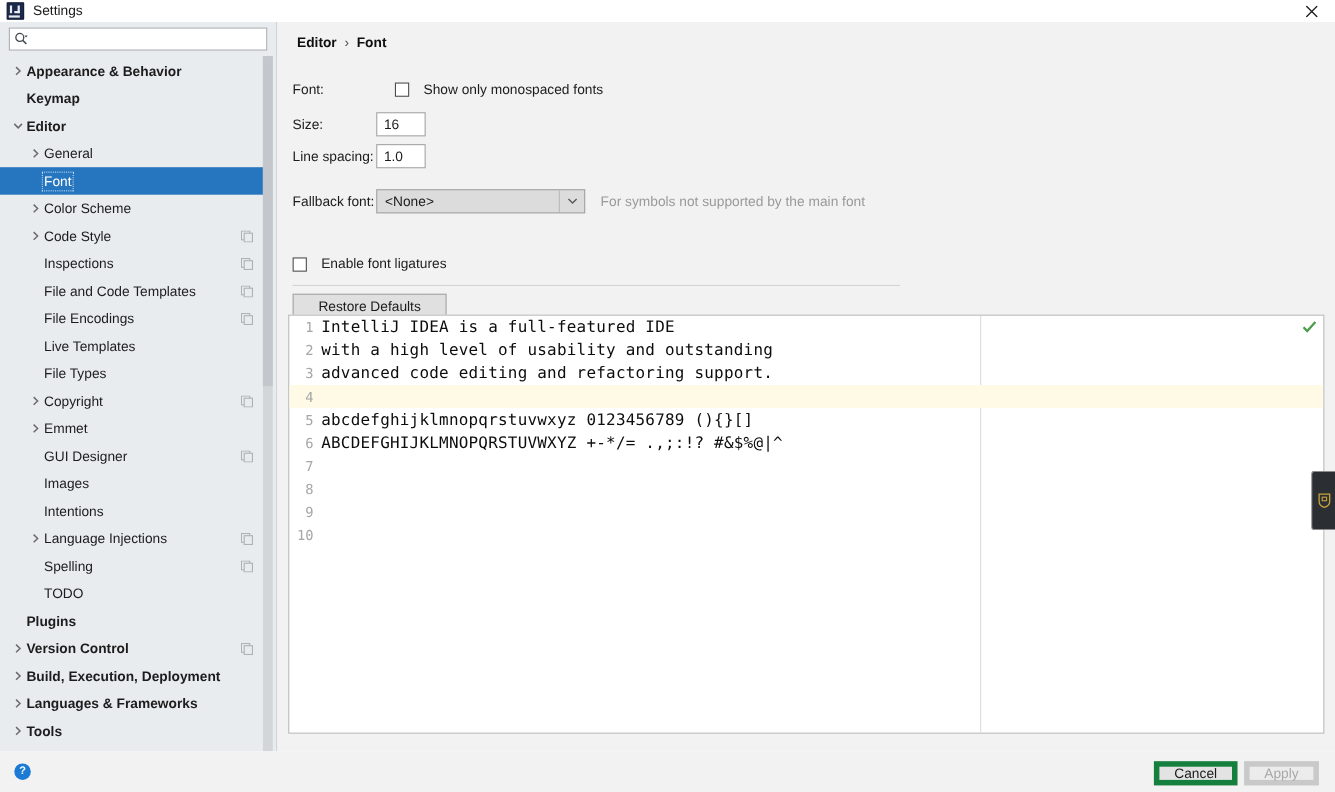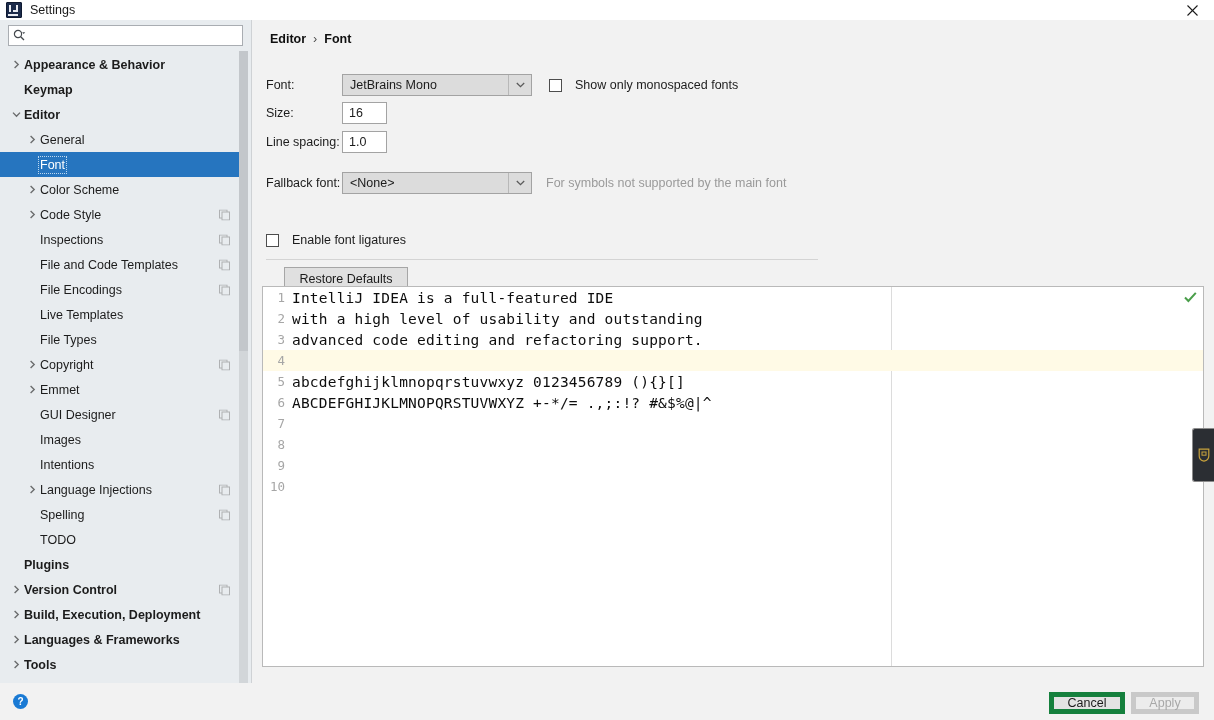--- a/index.html
+++ b/index.html
@@ -634,28 +634,20 @@
   <div id="content">
 
     <div id="breadcrumb">
       <span>Editor</span>
       <span class="sep">›</span>
       <span>Font</span>
     </div>
 
     <div class="form-row" style="top:54px;">
       <div class="form-label" style="width:76px;">Font:</div>
-      <div class="combo" style="width:190px;">
-        <div class="combo-value">JetBrains Mono</div>
-        <div class="combo-arrow">
-          <svg width="9" height="6" viewBox="0 0 9 6">
-            <polyline points="0.8,1 4.5,4.6 8.2,1" fill="none" stroke="#5a5a5a" stroke-width="1.3"></polyline>
-          </svg>
-        </div>
-      </div>
       <div class="checkbox-row" style="margin-left:17px;">
         <span class="checkbox"></span>
         <span class="checkbox-label">Show only monospaced fonts</span>
       </div>
     </div>
 
     <div class="form-row" style="top:82px;">
       <div class="form-label" style="width:76px;">Size:</div>
       <div class="textfield" style="width:45px;">16</div>
     </div>
@@ -681,21 +673,21 @@
     <div class="form-row" style="top:213px;">
       <div class="checkbox-row">
         <span class="checkbox"></span>
         <span class="checkbox-label">Enable font ligatures</span>
       </div>
     </div>
 
     <div class="hsep" style="left:14px; top:239px; width:552px;"></div>
 
     <div class="form-row" style="top:247px;">
-      <div class="btn" style="width:124px;margin-left:18px;">Restore Defaults</div>
+      <div class="btn" style="width:140px;">Restore Defaults</div>
     </div>
 
   </div>
 </div>
 
 <div id="preview">
   <div id="right-margin"></div>
   <div id="code-lines">
       <div class="code-line"><span class="lineno">1</span><span class="code-text">IntelliJ IDEA is a full-featured IDE</span></div>
       <div class="code-line"><span class="lineno">2</span><span class="code-text">with a high level of usability and outstanding</span></div>

